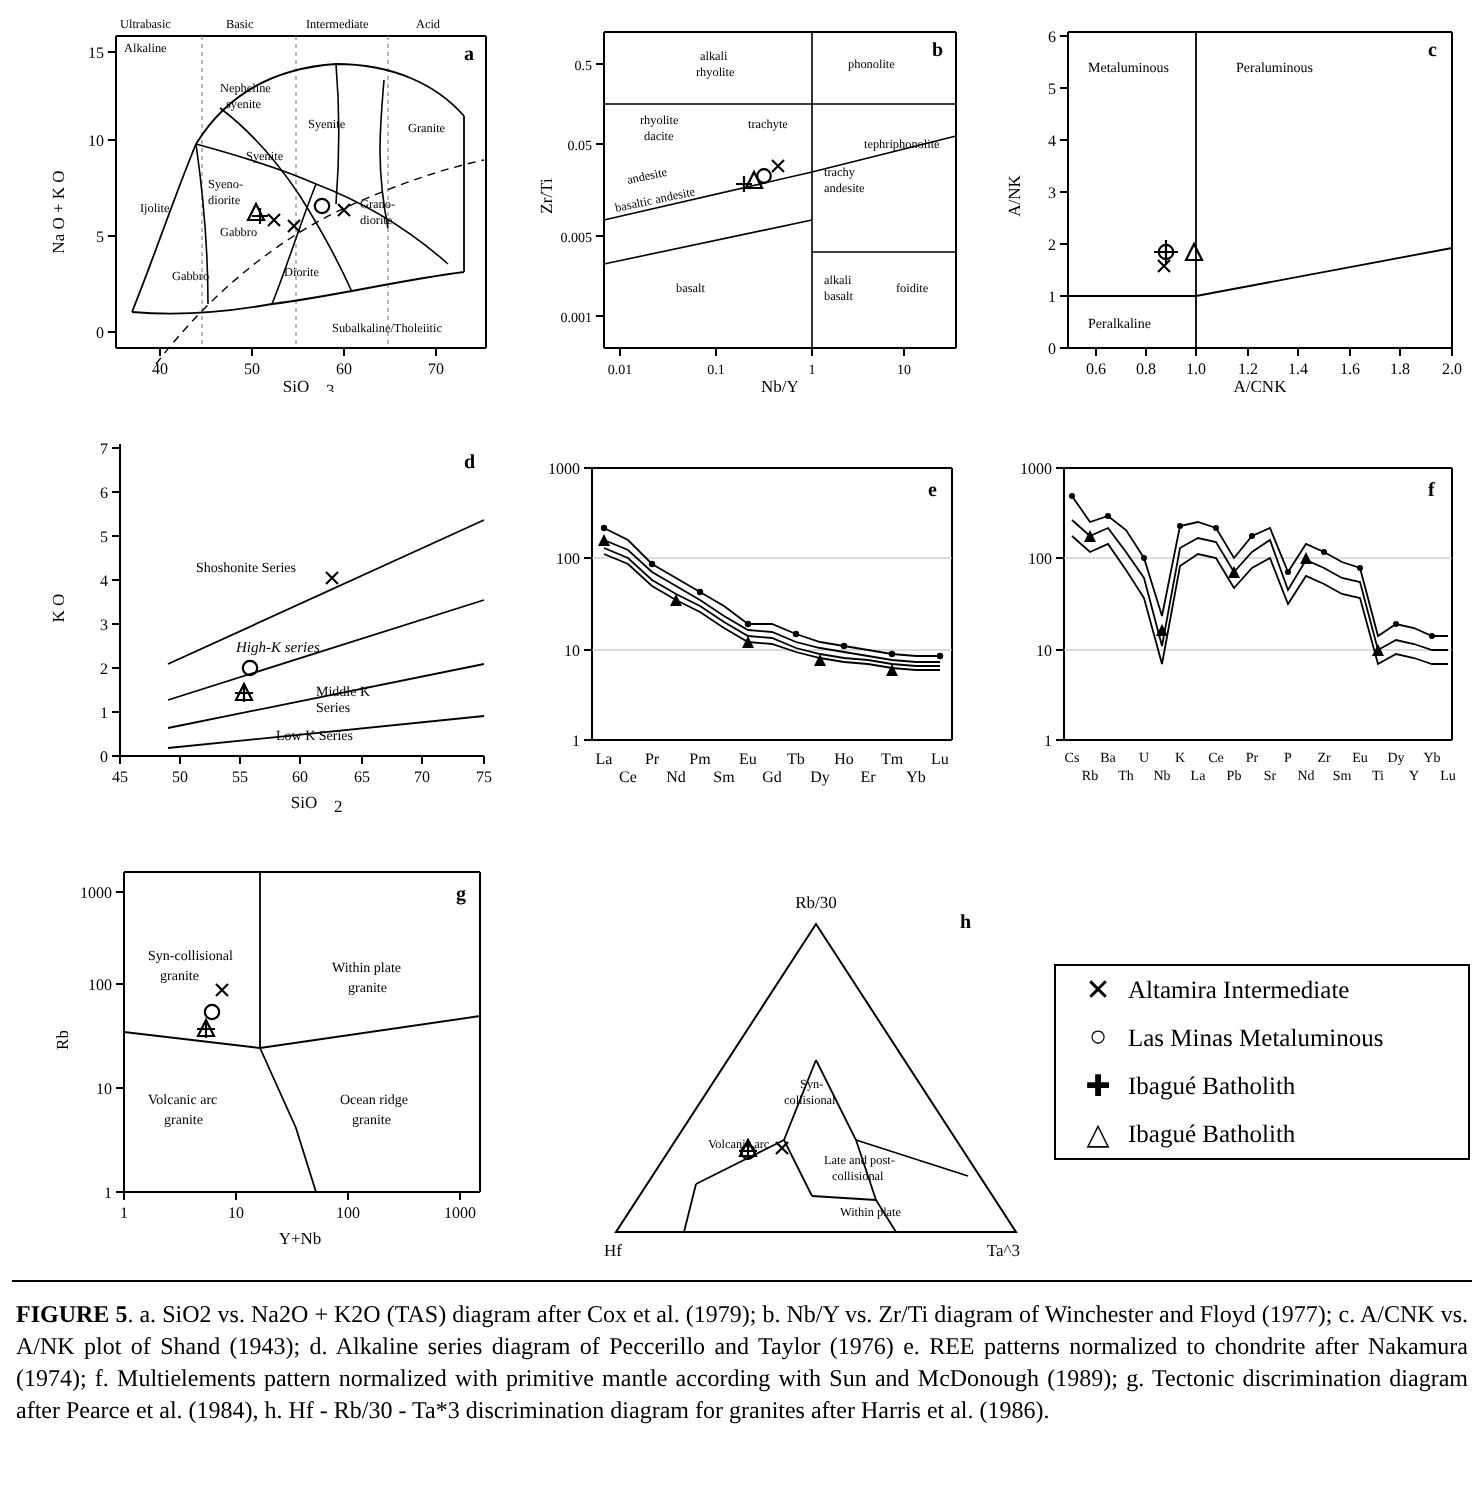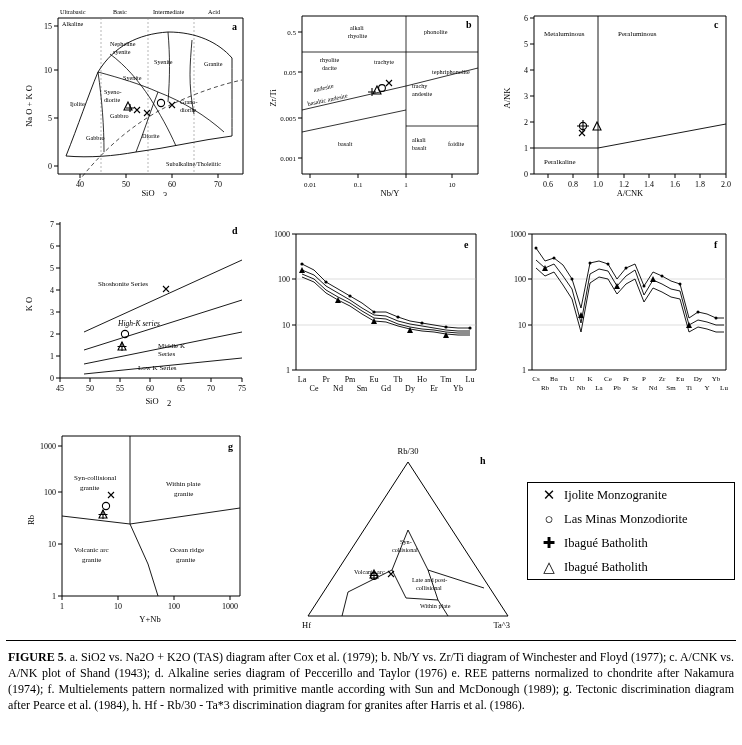--- a/index.html
+++ b/index.html
@@ -491,25 +491,25 @@
     <circle cx="86" cy="136" r="3.4"></circle>
     <path d="M100,131 l6,6 M106,131 l-6,6"></path>
   </g>
   <text class="pl" x="192" y="24">h</text>
 </svg>
 </div>
 
 <div class="legendbox">
   <div class="legrow">
     <span class="legsym">✕</span>
-    <span class="legtxt">Ijolite Monzogranite</span>
+    <span class="legtxt">Altamira Intermediate</span>
   </div>
   <div class="legrow">
     <span class="legsym">○</span>
-    <span class="legtxt">Las Minas Monzodiorite</span>
+    <span class="legtxt">Las Minas Metaluminous</span>
   </div>
   <div class="legrow">
     <span class="legsym">✚</span>
     <span class="legtxt">Ibagué Batholith</span>
   </div>
   <div class="legrow">
     <span class="legsym">△</span>
     <span class="legtxt">Ibagué Batholith</span>
   </div>
 </div>

